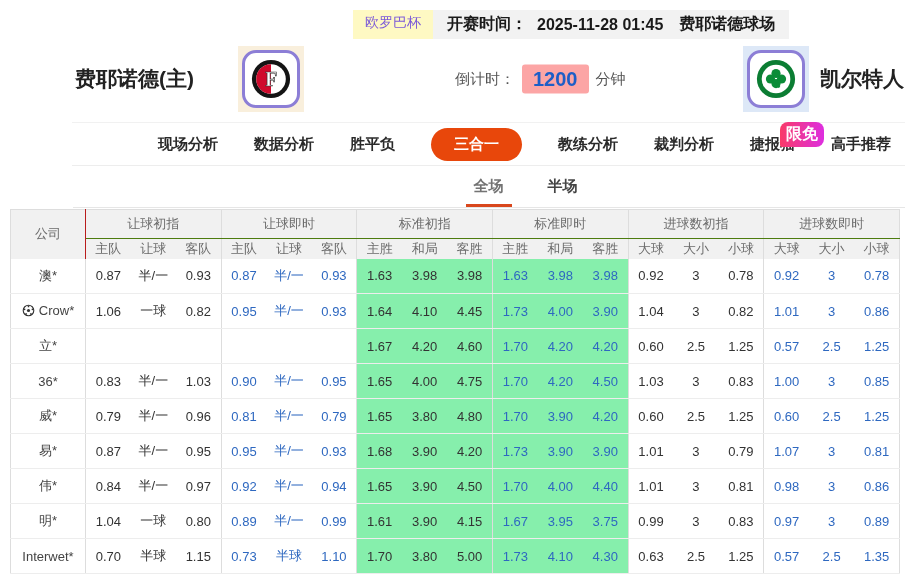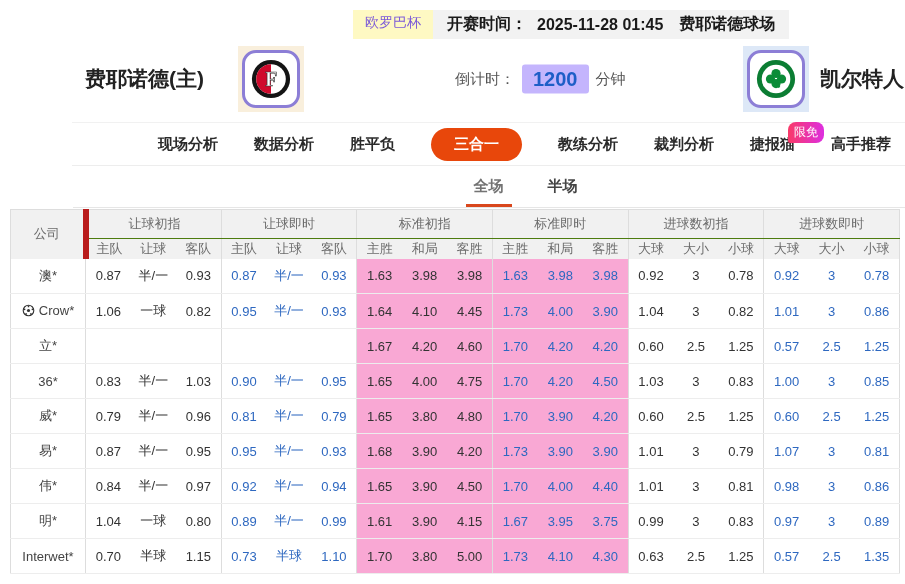--- a/index.html
+++ b/index.html
@@ -13,63 +13,63 @@
   .topbar-inner { position:absolute; left:353px; top:10px; display:flex; align-items:stretch; }
   .league-badge { background:#fef9c3; color:#7a58d8; font-size:14px; padding:4px 12px; white-space:nowrap; }
   .kickoff-box { background:#f2f2f2; color:#1a1a1a; font-size:16px; font-weight:bold;
     padding:4px 14px; display:flex; align-items:center; white-space:nowrap; }
   .kickoff-box .venue { margin-left:16px; }
   .kickoff-box .ktime { margin-left:10px; }
 
   
   .teams { position:relative; height:86px; }
   .team-name { position:absolute; top:50%; transform:translateY(-50%); font-size:21px; font-weight:bold; color:#222; white-space:nowrap; }
-  .home-name { left:85px; }
+  .home-name { left:75px; }
   .away-name { left:820px; }
   .logo-wrap { position:absolute; top:50%; transform:translateY(-50%); width:66px; height:66px;
     display:flex; align-items:center; justify-content:center; }
   .logo-wrap.home { left:238px; background:#f9efdc; }
   .logo-wrap.away { left:743px; background:#dde8f7; }
   .logo-card { width:58px; height:58px; background:#fff; border:3px solid #8c7ed6; border-radius:14px;
     display:flex; align-items:center; justify-content:center; }
   .countdown { position:absolute; left:455px; top:50%; transform:translateY(-50%);
     display:flex; align-items:center; font-size:15px; color:#555; white-space:nowrap; }
-  .cd-val { background:#c4b5fd; border-radius:3px; padding:3px 11px; margin:0 7px;
+  .cd-val { background:#fca5a5; border-radius:3px; padding:3px 11px; margin:0 7px;
     font-size:20px; font-weight:bold; color:#1d5ec7; }
 
   
   .nav { height:44px; border-top:1px solid #f1f1f1; border-bottom:1px solid #ededed;
     display:flex; align-items:center; justify-content:center; gap:36px;
     transform:translateX(72px); font-size:15px; font-weight:bold; color:#2a2a2a; }
   .nav-item { position:relative; cursor:pointer; white-space:nowrap; }
   .nav-item.pill { background:#e8470b; color:#fff; padding:7px 23px; border-radius:18px; }
-  .mini-badge { position:absolute; top:-13px; right:-29px; color:#fff; font-size:12px; font-weight:normal;
+  .mini-badge { position:absolute; top:-13px; right:-29px; color:#fff; font-size:16px; font-weight:bold;
     padding:2px 6px; border-radius:8px 8px 8px 2px;
     background:linear-gradient(90deg,#f93a68,#dd2ee0);margin-left:37px; }
 
   
   .subtabs { height:42px; border-bottom:1px solid #e6e6e6; display:flex; align-items:stretch;
     justify-content:center; gap:44px; transform:translateX(73px);
     font-size:15px; font-weight:bold; color:#444; }
   .subtab { position:relative; display:flex; align-items:center; cursor:pointer; }
   .subtab.active { color:#737373; }
   .subtab.active::after { content:''; position:absolute; left:-8px; right:-8px; bottom:0;
     height:3px; background:#d9471d; }
 
   
   table.odds { margin:1px 0 0 10px; width:890px; table-layout:fixed; border-collapse:collapse;
     background:#fff; border:1px solid #ddd; font-size:13px; color:#333; }
   table.odds th { background:#f1f1f1; color:#6b6b6b; font-weight:normal; height:29px; text-align:center; }
   table.odds tr.subhead th { height:20px; }
   table.odds tr.grouphead th.glabel { border-bottom:1px solid #4d7c0f; }
   table.odds td { height:35px; text-align:center; border-bottom:1px solid #ededed; }
   table.odds .gs { border-left:1px solid #ddd; }
-  table.odds th.company { border-right:6px solid #b91c1c; }
+  table.odds th.company { border-right:1px solid #b91c1c; }
   table.odds td.company { border-right:1px solid #ddd; color:#444; cursor:pointer; }
-  table.odds td.tint { background:#f9a8d4; }
+  table.odds td.tint { background:#86efac; }
   table.odds td.blue { color:#2e68c0; }
   .ball-ico { vertical-align:-2px; margin-right:4px; }
 </style>
 </head>
 <body>
 
 <div class="page">
 
   <div class="topbar">
     <div class="topbar-inner">

